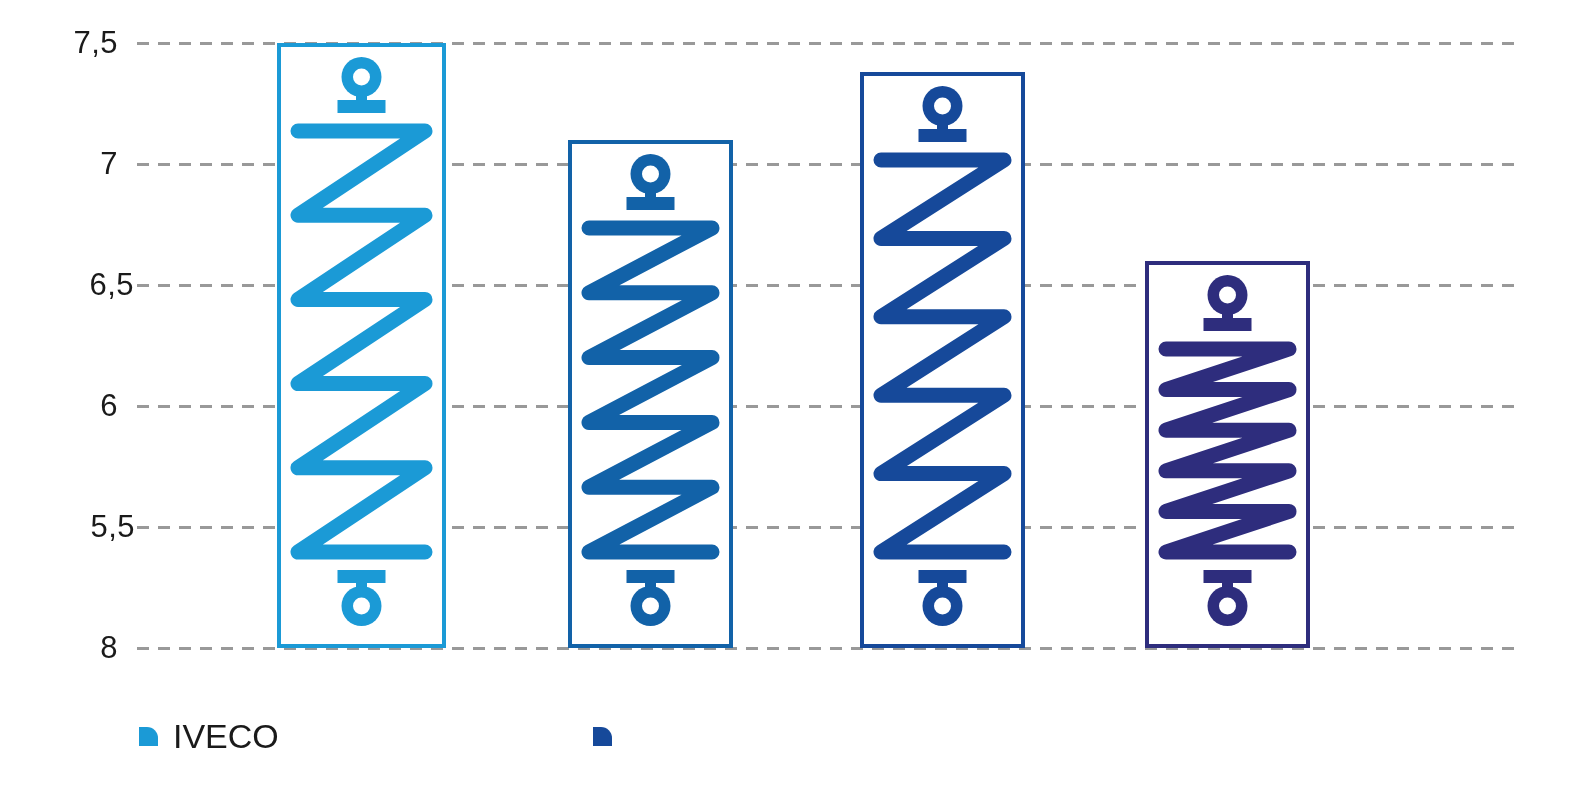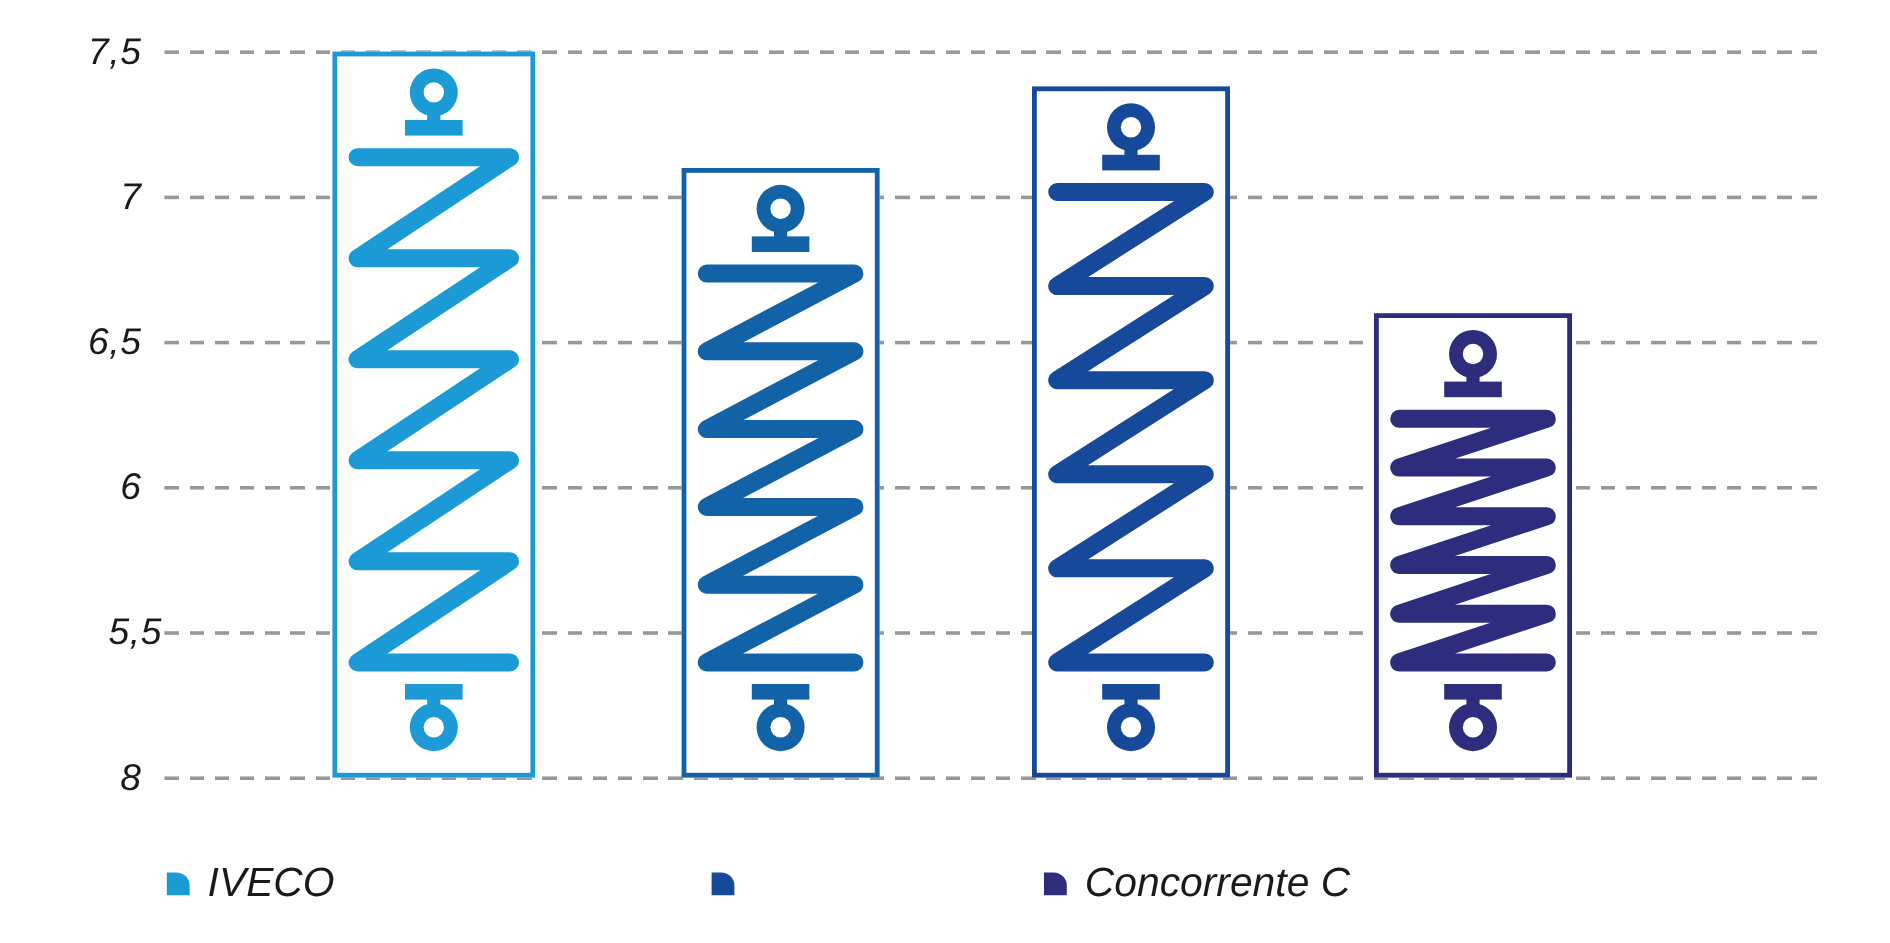--- a/index.html
+++ b/index.html
@@ -2,21 +2,20 @@
 <html><head>
 <meta charset="utf-8">
 <style>
   html,body{margin:0;padding:0;background:#ffffff;}
   .stage{
     position:relative;
     width:1575px;height:786px;
     background:#ffffff;
     font-family:"Liberation Sans", sans-serif;
     overflow:hidden;
-    font-style:italic;
   }
   .gridline{
     position:absolute;
     height:3px;
     background:repeating-linear-gradient(90deg,#999999 0 12px,transparent 12px 21px);
   }
   .tick-label{
     position:absolute;
     left:0;width:118px;
     text-align:right;
@@ -49,21 +48,21 @@
 </style>
 </head>
 <body>
 
 <div class="stage">
   <div class="gridline" style="left: 137px; width: 1386px; top: 42px;"></div>
     <div class="tick-label" style="top: 25px;">7,5</div>
     <div class="gridline" style="left: 137px; width: 1386px; top: 163px;"></div>
     <div class="tick-label" style="top: 146px;">7</div>
     <div class="gridline" style="left: 137px; width: 1386px; top: 284px;"></div>
-    <div class="tick-label" style="top: 267px;">6,5</div>
+    <div class="tick-label" style="top: 267px; padding-left: 16px;">6,5</div>
     <div class="gridline" style="left: 137px; width: 1386px; top: 405px;"></div>
     <div class="tick-label" style="top: 388px;">6</div>
     <div class="gridline" style="left: 137px; width: 1386px; top: 526px;"></div>
     <div class="tick-label" style="top: 509px; padding-left: 17px;">5,5</div>
     <div class="gridline" style="left: 137px; width: 1386px; top: 647px;"></div>
     <div class="tick-label" style="top: 630px;">8</div>
     <div class="bar" style="left: 277px; top: 43px; width: 169px; height: 605px; border-color: rgb(27, 154, 214);">
       <svg width="161" height="597" viewBox="0 0 161 597">
         <circle cx="80.5" cy="30" r="20" fill="#1B9AD6"></circle>
         <circle cx="80.5" cy="30" r="8.5" fill="#ffffff"></circle>
@@ -118,18 +117,14 @@
     <div id="plot"></div>
 
   <div class="legend">
     <div class="legend-item" style="left:139px">
       <span class="legend-swatch" style="background: rgb(27, 154, 214);"></span>
       <span class="legend-label">IVECO</span>
     </div>
     <div class="legend-item" style="left:593px">
       <span class="legend-swatch" style="background: rgb(22, 73, 154);"></span>
     </div>
-    <div class="legend-item" style="left:870px">
-      <span class="legend-swatch" style="background: rgb(46, 45, 125);"></span>
-      <span class="legend-label">Concorrente C</span>
-    </div>
   </div>
 </div>
 
 </body></html>

